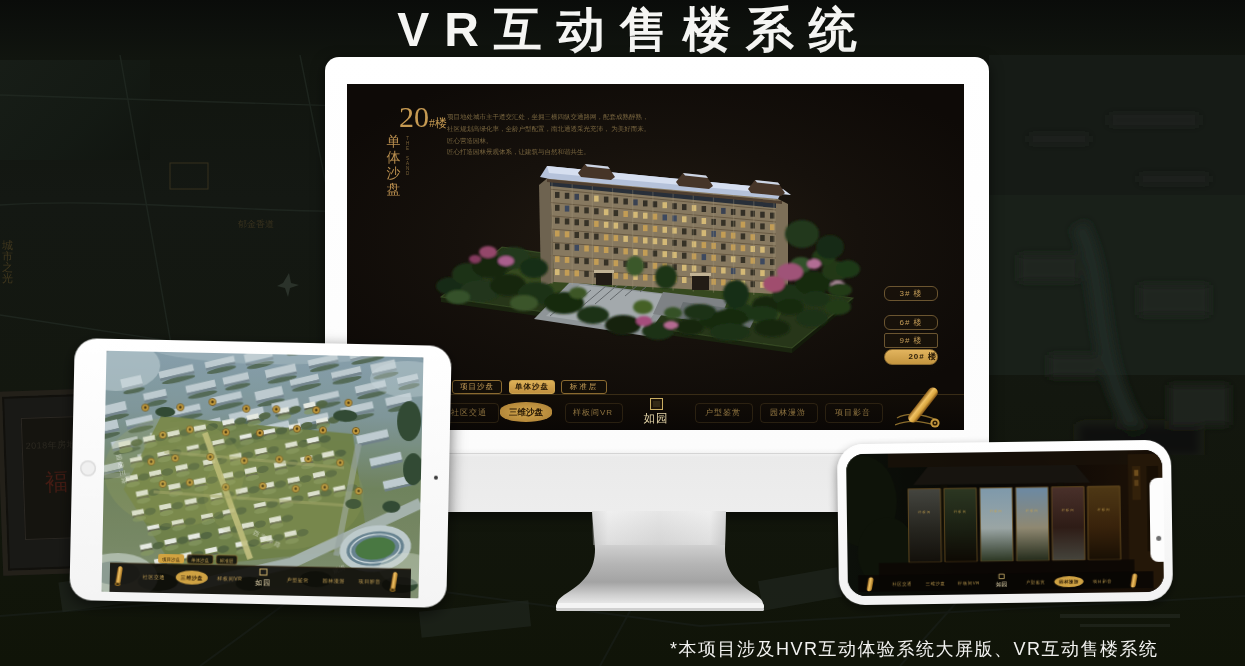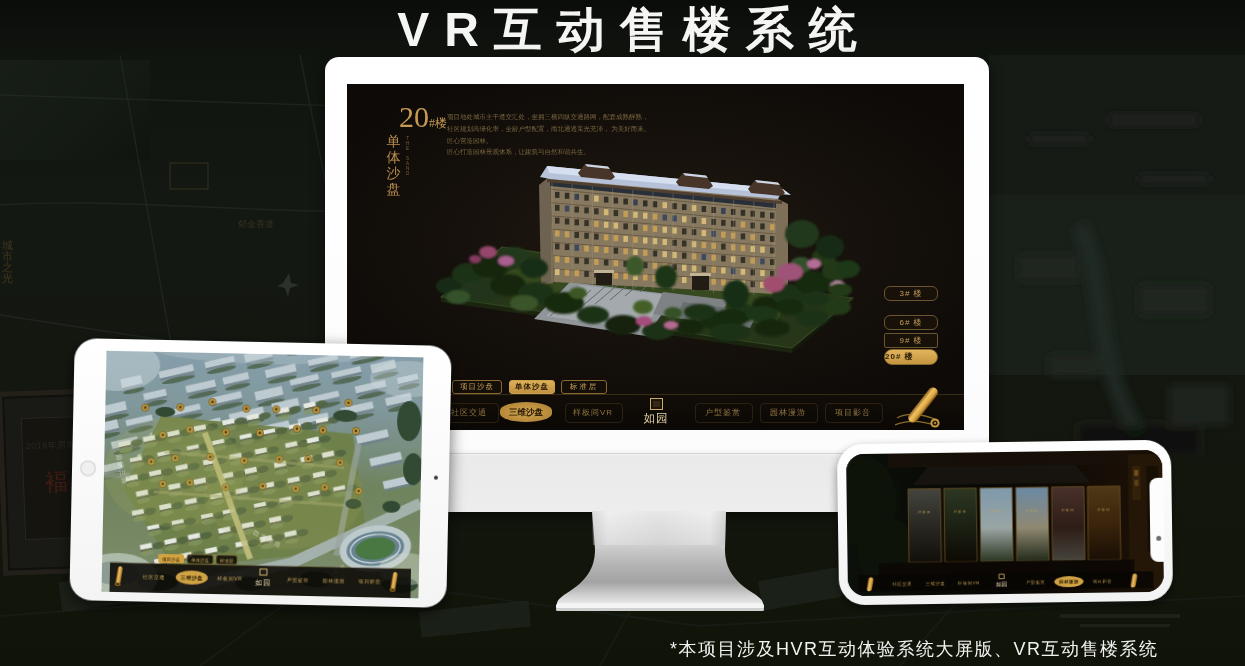--- a/index.html
+++ b/index.html
@@ -426,21 +426,21 @@
 <ellipse cx="236" cy="133" rx="11" ry="12" fill="#1f3618"></ellipse>
 <ellipse cx="306" cy="150" rx="13" ry="14" fill="#192e13"></ellipse>
 <ellipse cx="205" cy="122" rx="9" ry="10" fill="#3a582c"></ellipse>
 </g>
   </svg>
 
 <div>
       <div class="abs" style="left:537px;top:202px;width:52px;height:13px;background:rgba(24,18,10,0.9);border:1px solid #6b5530;border-radius:6px;color:#c59d58;font-size:8px;text-align:center;line-height:13px;letter-spacing:1px;">3# 楼</div>
       <div class="abs" style="left:537px;top:231px;width:52px;height:13px;background:rgba(24,18,10,0.9);border:1px solid #6b5530;border-radius:6px;color:#c59d58;font-size:8px;text-align:center;line-height:13px;letter-spacing:1px;">6# 楼</div>
       <div class="abs" style="left:537px;top:249px;width:52px;height:13px;background:rgba(24,18,10,0.9);border:1px solid #6b5530;border-radius:2px;color:#c59d58;font-size:8px;text-align:center;line-height:13px;letter-spacing:1px;">9# 楼</div>
-      <div class="abs" style="left:537px;top:265px;width:52px;height:14px;background:linear-gradient(180deg,#e2b45e,#c4953f);border:1px solid #8a6a30;border-radius:8px;color:#2a1c08;font-size:8px;font-weight:bold;text-align:left;line-height:14px;letter-spacing:1px;">20# 楼</div>
+      <div class="abs" style="left:537px;top:265px;width:52px;height:14px;background:linear-gradient(180deg,#e2b45e,#c4953f);border:1px solid #8a6a30;border-radius:8px;color:#2a1c08;font-size:8px;font-weight:bold;text-align:right;line-height:14px;letter-spacing:1px;">20# 楼</div>
     </div>
 
   <div>
   <div class="abs" style="left:105px;top:296px;width:48px;height:12px;border:1px solid #8a6a30;border-radius:3px;background:rgba(20,14,8,0.9);color:#c59d58;font-size:7.5px;text-align:center;line-height:12px;letter-spacing:1px;">项目沙盘</div>
   <div class="abs" style="left:162px;top:296px;width:44px;height:12px;border:1px solid #caa24e;border-radius:3px;background:linear-gradient(180deg,#ddb057,#c19140);color:#2a1c08;font-size:7.5px;font-weight:bold;text-align:center;line-height:12px;letter-spacing:1px;">单体沙盘</div>
   <div class="abs" style="left:214px;top:296px;width:44px;height:12px;border:1px solid #8a6a30;border-radius:3px;background:rgba(20,14,8,0.9);color:#c59d58;font-size:7.5px;text-align:center;line-height:12px;letter-spacing:2px;">标准层</div>
   </div>
 
   <div class="abs" style="left:0;top:310px;width:617px;height:36px;background:linear-gradient(180deg,#120d07,#0a0705);border-top:1px solid #392c16;"></div>
 

